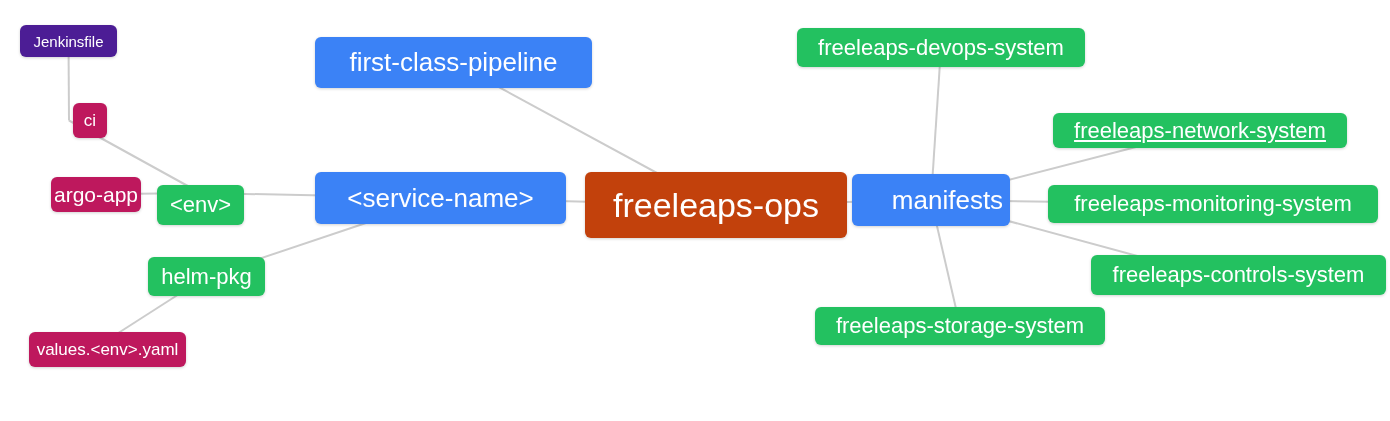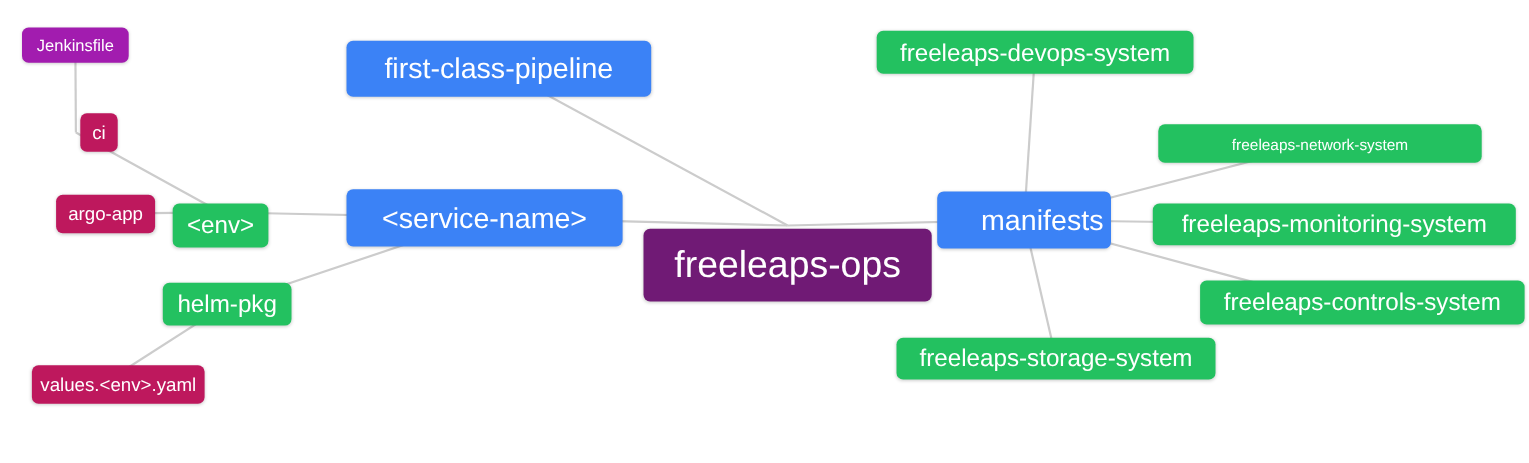--- a/index.html
+++ b/index.html
@@ -34,36 +34,36 @@
     border-radius: 6px;
     white-space: nowrap;
     box-shadow: 0 1px 3px rgba(0,0,0,0.18);
     cursor: pointer;
     user-select: none;
   }
   
   .c-blue  { background: #3b82f6; }
   .c-green { background: #23c160; }
   .c-red   { background: #be185d; margin-left: 21px; }
-  .c-amber { background: #a21caf; }
-  .c-root  { background: #701a75; margin-top: 36px; }
+  .c-amber { background: #4c1d95; }
+  .c-root  { background: #c2410c; }
 
   
   .nd-jenkinsfile        { left: 20px;   top: 25px;  width: 97px;  height: 32px; font-size: 15px; }
   .nd-ci                 { left: 52px;   top: 103px; width: 34px;  height: 35px; font-size: 17px; }
-  .nd-argo-app           { left: 30px;   top: 177px; width: 90px;  height: 35px; font-size: 17px; }
+  .nd-argo-app           { left: 30px;   top: 177px; width: 90px;  height: 35px; font-size: 21px; }
   .nd-env                { left: 157px;  top: 185px; width: 87px;  height: 40px; font-size: 22px; }
   .nd-helm-pkg           { left: 148px;  top: 257px; width: 117px; height: 39px; font-size: 22px; }
   .nd-values-env-yaml    { left: 8px;    top: 332px; width: 157px; height: 35px; font-size: 17px; }
   .nd-first-class-pipeline { left: 315px; top: 37px;  width: 277px; height: 51px; font-size: 26px; }
   .nd-service-name       { left: 315px;  top: 172px; width: 251px; height: 52px; font-size: 26px; }
   .nd-freeleaps-ops      { left: 585px;  top: 172px; width: 262px; height: 66px; font-size: 34px; }
   .nd-manifests          { left: 852px;  top: 174px; width: 158px; height: 52px; font-size: 26px; padding-left: 33px; }
   .nd-devops-system      { left: 797px;  top: 28px;  width: 288px; height: 39px; font-size: 22px; }
-  .nd-network-system     { left: 1053px; top: 113px; width: 294px; height: 35px; font-size: 14px; }
+  .nd-network-system     { left: 1053px; top: 113px; width: 294px; height: 35px; font-size: 22px; text-decoration: underline; }
   .nd-monitoring-system  { left: 1048px; top: 185px; width: 330px; height: 38px; font-size: 22px; }
   .nd-controls-system    { left: 1060px; top: 255px; width: 295px; height: 40px; font-size: 22px; margin-left: 31px; }
   .nd-storage-system     { left: 815px;  top: 307px; width: 290px; height: 38px; font-size: 22px; }
 </style>
 </head>
 <body>
 
 <div id="map">
   <svg id="edges-svg" viewBox="0 0 1390 421">
       <line x1="68.5" y1="41" x2="69" y2="120.5" stroke="#cccccc" stroke-width="2"></line>

